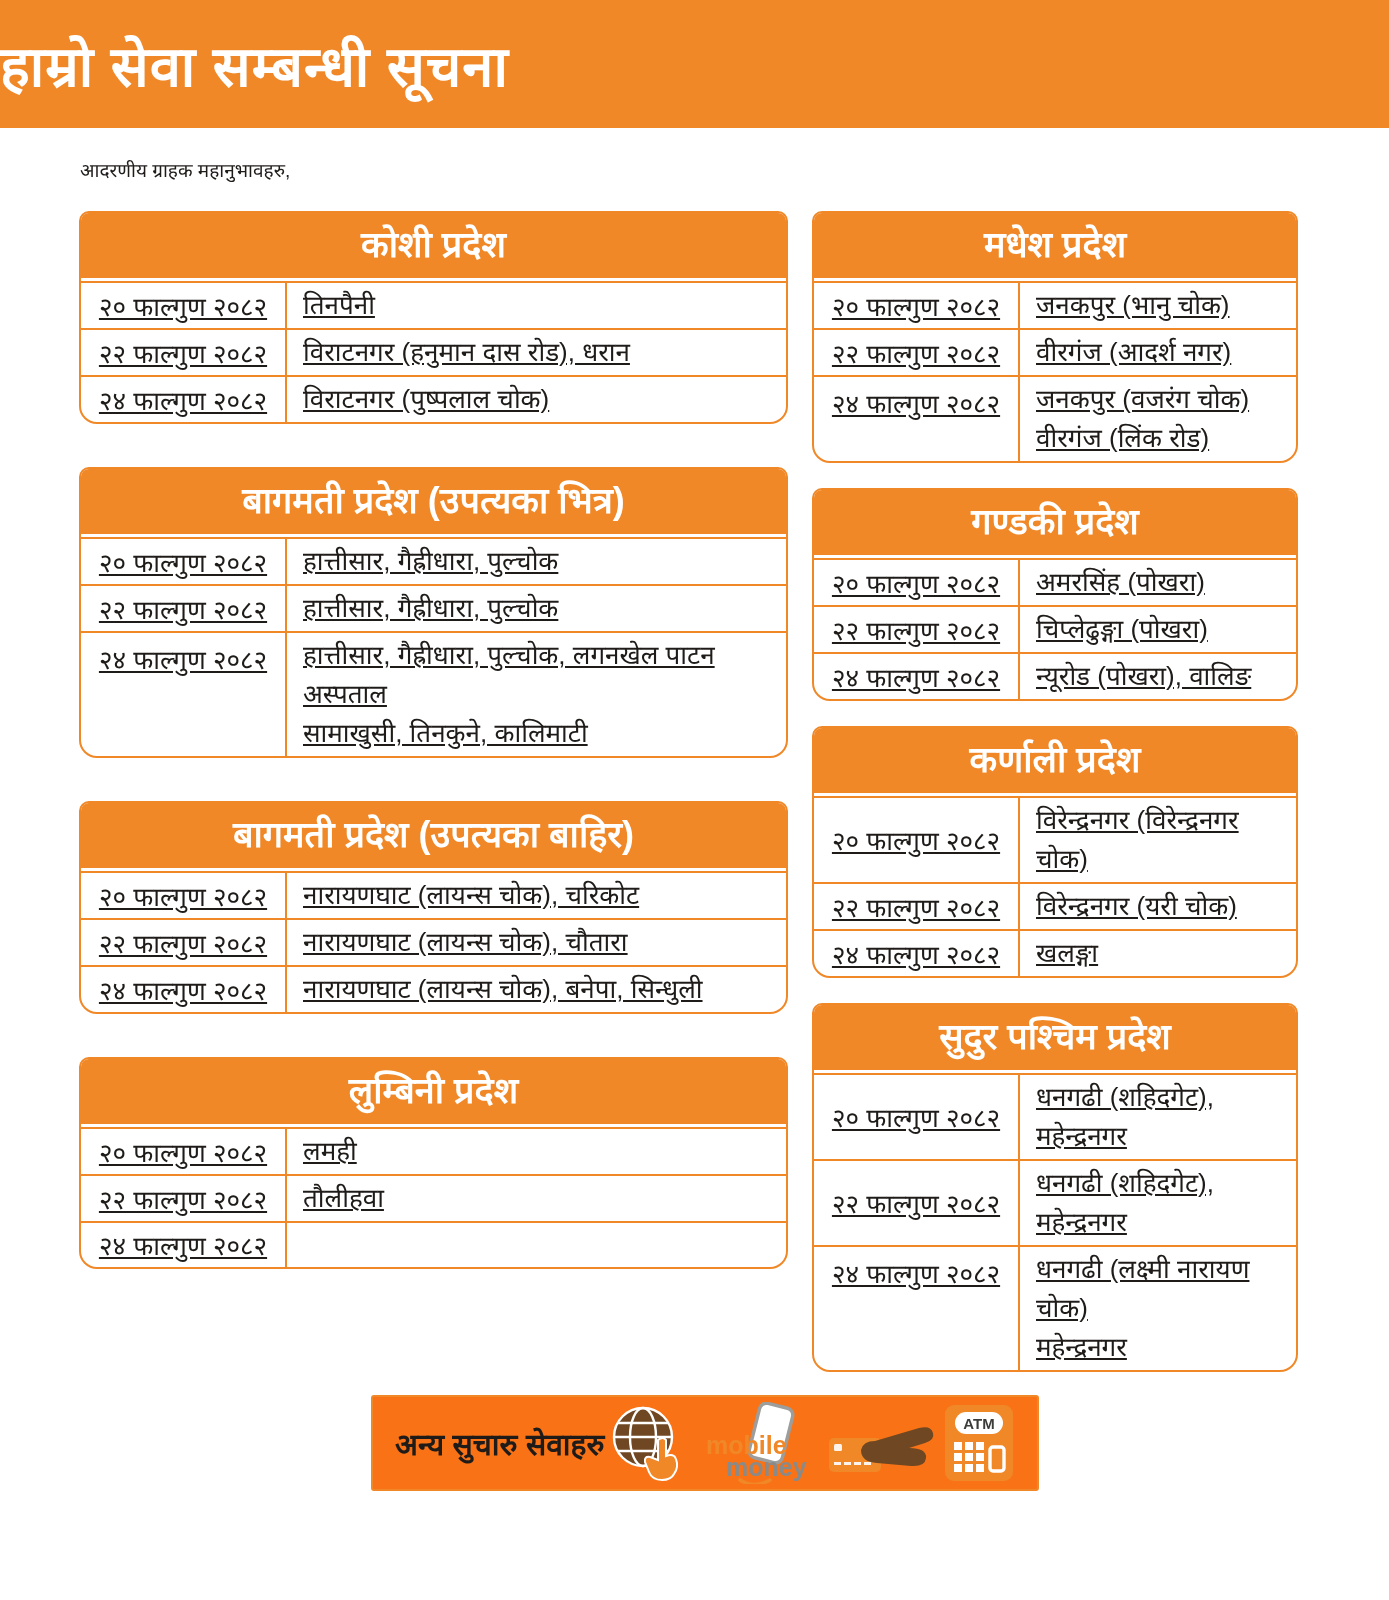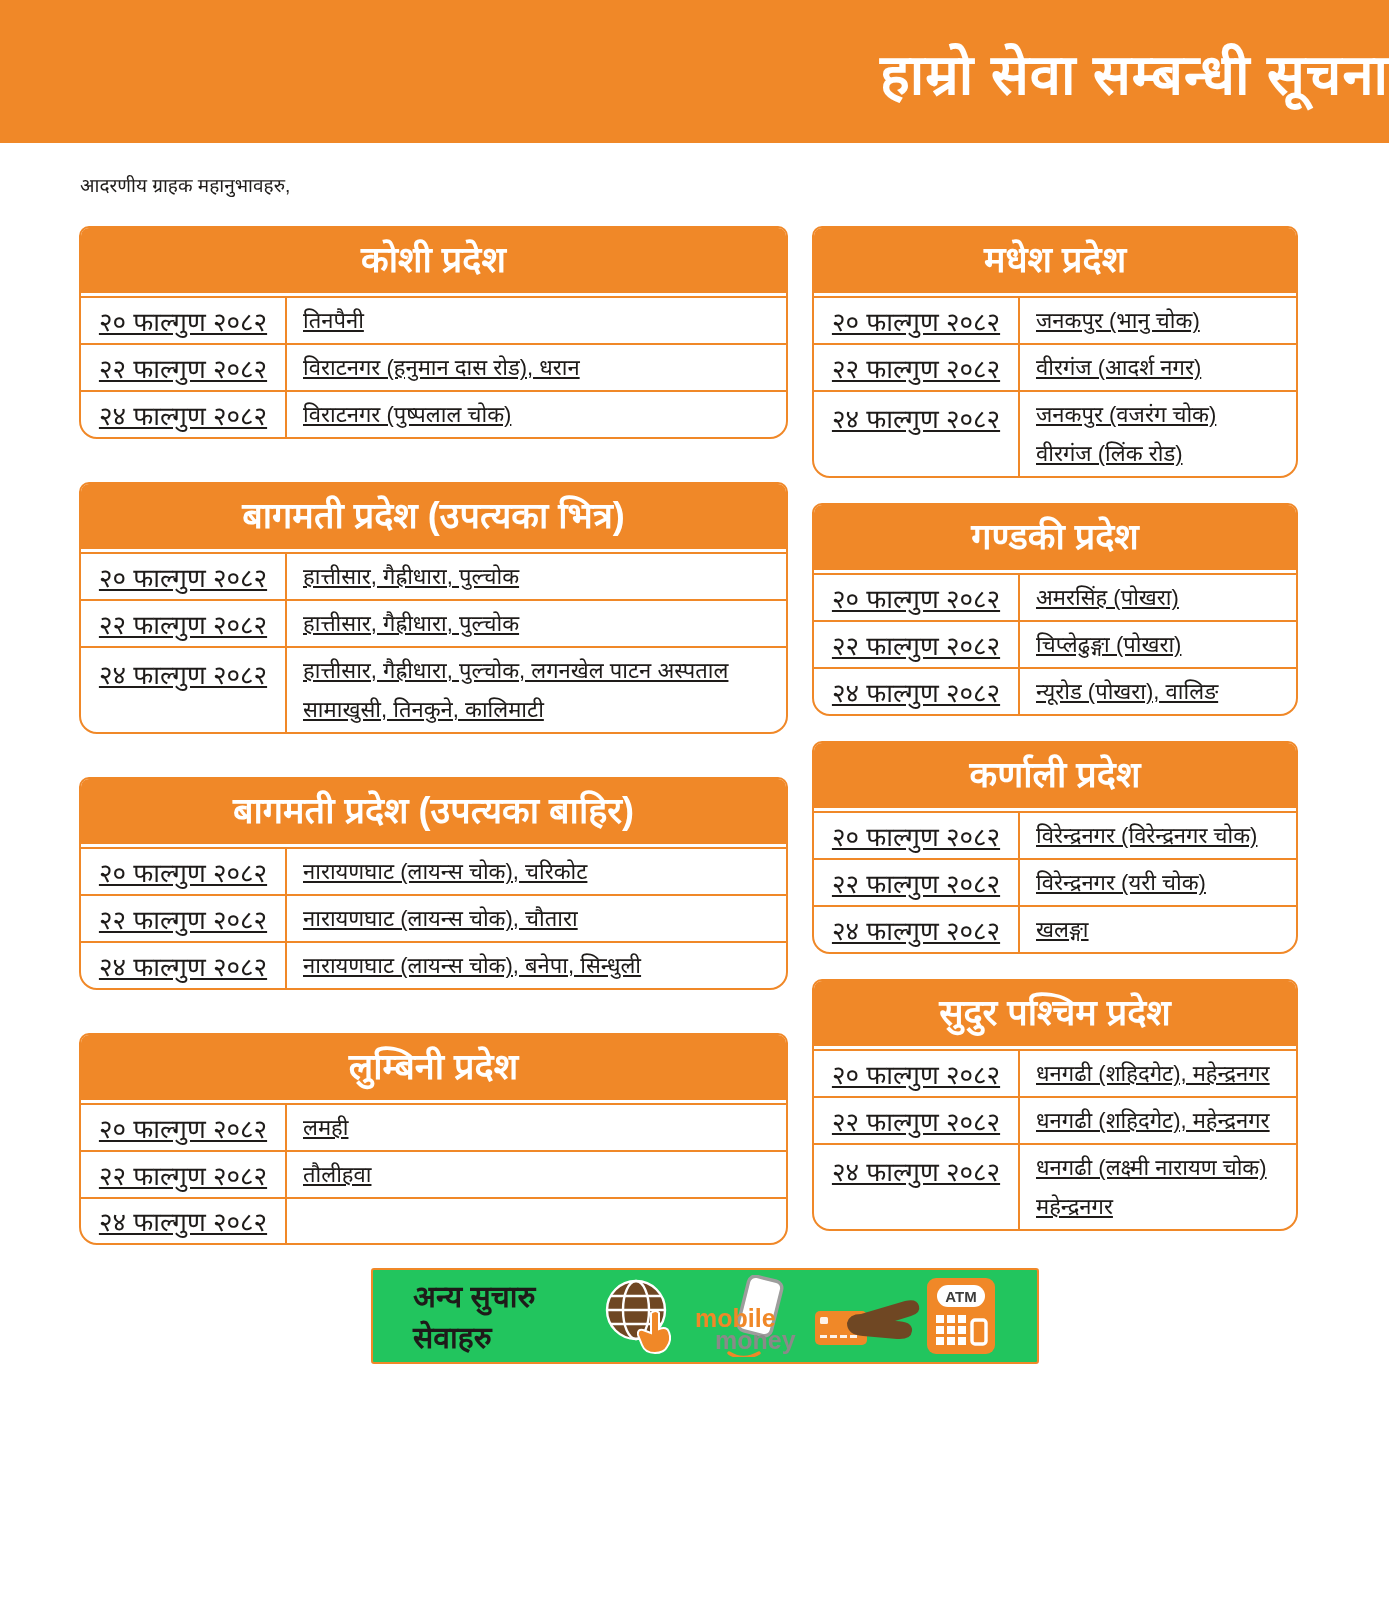--- a/index.html
+++ b/index.html
@@ -7,21 +7,21 @@
     --ink:#1e1b19;
     --brown:#6F4723;
   }
   *{margin:0;padding:0;box-sizing:border-box;}
   html,body{background:#fff;}
   body{
     width:1389px;height:1600px;overflow:hidden;position:relative;
     font-family:"Liberation Sans","DejaVu Sans",sans-serif;color:var(--ink);
   }
   
-  .banner{height:143px;background:var(--orange);display:flex;align-items:center;justify-content:flex-end;}
+  .banner{height:128px;background:var(--orange);display:flex;align-items:center;justify-content:flex-start;}
   .banner h1{color:#fff;font-size:56px;font-weight:bold;letter-spacing:1px;}
   
   .intro{margin:22px 80px 20px 80px;font-size:19px;line-height:41px;}
   .intro p{margin-bottom:2px;}
   
   .content{display:flex;gap:24px;padding:0 91px 0 79px;align-items:flex-start;}
   .col{display:block;}
   .col-left{flex:0 0 709px;}
   .col-right{flex:1;}
   .province-table{
@@ -35,27 +35,27 @@
     background:var(--orange);color:#fff;text-align:center;
     font-size:36px;font-weight:bold;padding:6px 4px 10px;border-bottom:3px solid #fff;
   }
   .pt-row{display:flex;border-top:2px solid var(--orange);min-height:44px;text-decoration:underline;}
   .pt-date{
     flex:0 0 206px;border-right:2px solid var(--orange);
     display:flex;align-items:center;justify-content:center;
     font-size:26px;padding:4px 6px;text-align:center;
   }
   .pt-row.multi .pt-date{align-items:flex-start;padding-top:8px;}
-  .pt-branches{flex:1;display:flex;flex-direction:column;justify-content:center;padding:3px 16px;font-size:22px;}
+  .pt-branches{flex:1;display:flex;flex-direction:column;justify-content:center;padding:3px 16px;font-size:26px;}
   .pt-branch-line{line-height:39px;}
   
   .services{
     width:668px;height:96px;margin:23px 0 0 371px;
-    border:2px solid var(--orange);border-radius:3px;background:#22c55e;
-    display:flex;align-items:center;justify-content:space-between;padding:0 40px;
+    border:2px solid var(--orange);border-radius:3px;background:#f97316;
+    display:flex;align-items:center;justify-content:space-between;padding:0 22px;
   }
   .services-label{font-size:30px;font-weight:bold;}
   .svc-icon{flex:0 0 auto;display:flex;align-items:center;justify-content:center;}
   
   .stripe{display:flex;height:41px;margin-top:14px;width:100%;}
   .stripe .seg1{width:50.4%;}
   .stripe .seg2{width:30.1%;}
   .stripe .seg3{width:19.5%;}
 </style>
 </head>

